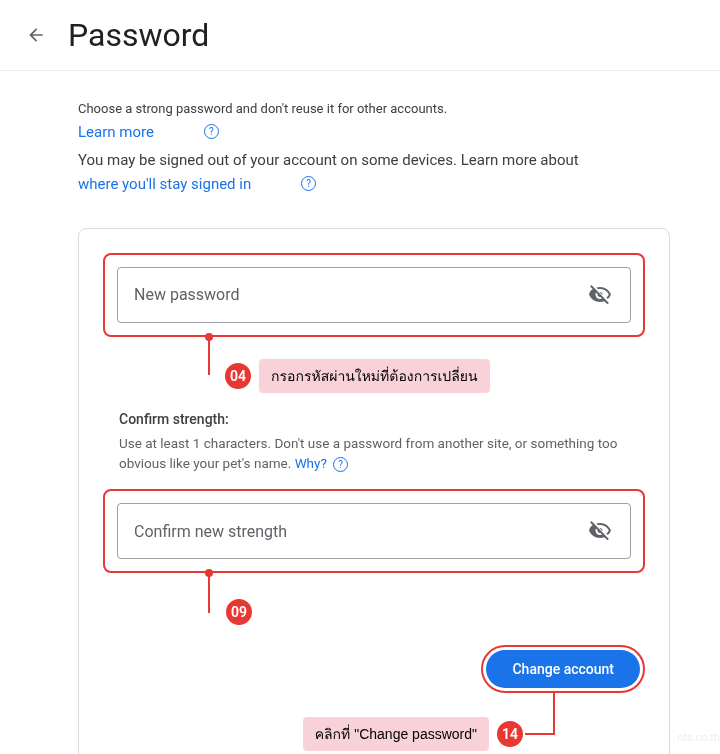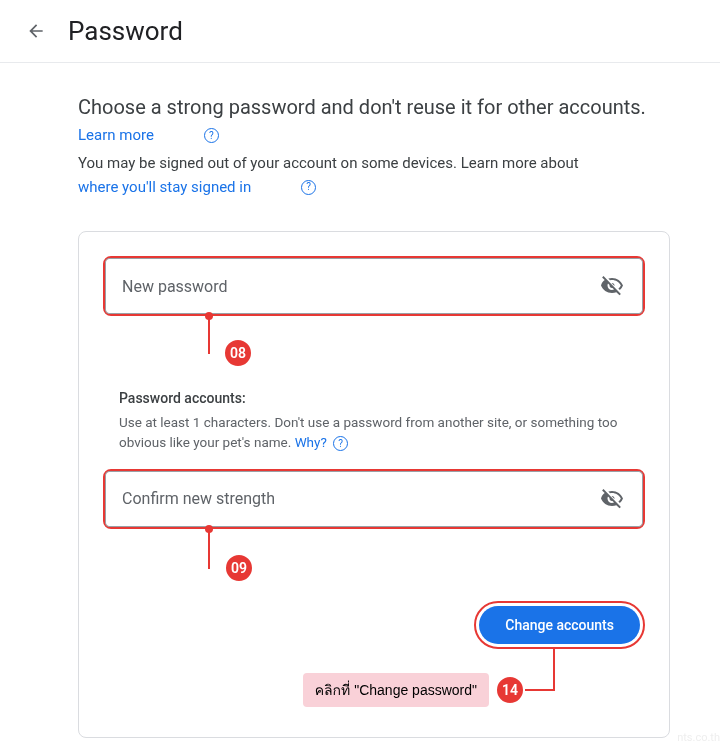--- a/index.html
+++ b/index.html
@@ -19,29 +19,29 @@
       width: 24px;
       height: 24px;
       margin-right: 20px;
       cursor: pointer;
       display: flex;
       align-items: center;
       justify-content: center;
     }
     .back-arrow svg { width: 20px; height: 20px; fill: #5f6368; }
     .page-title {
-      font-size: 26px;
+      font-size: 32px;
       font-weight: 400;
       color: #202124;
     }
     .content {
       padding: 28px 50px 0 78px;
     }
     .description {
-      font-size: 20px;
+      font-size: 13px;
       color: #3c4043;
       line-height: 1.6;
       margin-bottom: 2px;
     }
     .description2 {
       font-size: 15px;
       color: #3c4043;
       line-height: 1.6;
       margin-top: 7px;
     }
@@ -73,21 +73,21 @@
       border-radius: 8px;
       padding: 24px 24px 28px 24px;
       position: relative;
     }
     .input-group {
       position: relative;
     }
     .highlight-box {
       border: 2.5px solid #e73834;
       border-radius: 8px;
-      padding: 0;
+      padding: 12px;
     }
     .text-input {
       width: 100%;
       height: 56px;
       border: 1px solid #9aa0a6;
       border-radius: 4px;
       padding: 0 48px 0 16px;
       font-size: 16px;
       color: #5f6368;
       outline: none;
@@ -257,26 +257,27 @@
             </svg>
         </span>
       </div>
     </div>
   </div>
 
   <div class="callout-line" style="height:52px;">
     <div class="callout-node" style="left:102px;"></div>
     <div class="callout-line-v" style="left:105px;height:38px;"></div>
     <div class="callout-row" style="left:120px;top:22px;">
-      <span class="callout-badge">08</span>
+      <span class="callout-badge">04</span>
+      <span class="callout-text">กรอกรหัสผ่านใหม่ที่ต้องการเปลี่ยน</span>
     </div>
   </div>
 
   <div class="strength-section">
-    <div class="strength-title">Password accounts:</div>
+    <div class="strength-title">Confirm strength:</div>
     <div class="strength-text">
       <span>Use at least 1 characters. Don't use a password from another site, or something too obvious like your pet's name. </span>
       <span class="why-link">
         <span>Why?</span>
         <span class="help-icon">?</span>
       </span>
     </div>
   </div>
 
   <div class="highlight-box">
@@ -295,21 +296,21 @@
   <div class="callout-line" style="height:54px;">
     <div class="callout-node" style="left:102px;"></div>
     <div class="callout-line-v" style="left:105px;height:40px;"></div>
     <div class="callout-row" style="left:121px;top:24px;">
       <span class="callout-badge">09</span>
     </div>
   </div>
 
   <div class="btn-row">
     <div class="btn-highlight">
-      <button class="change-btn">Change accounts</button>
+      <button class="change-btn">Change account</button>
     </div>
   </div>
 
   <div style="position:relative;height:60px;">
     <div class="callout-bottom-line-v" style="right:90px;top:0;height:40px;"></div>
     <div class="callout-bottom-line-h" style="right:90px;top:40px;width:30px;"></div>
     <div class="callout-bottom-row" style="right:120px;top:24px;">
       <span class="callout-text">คลิกที่ "Change password"</span>
       <span class="callout-badge">14</span>
     </div>

